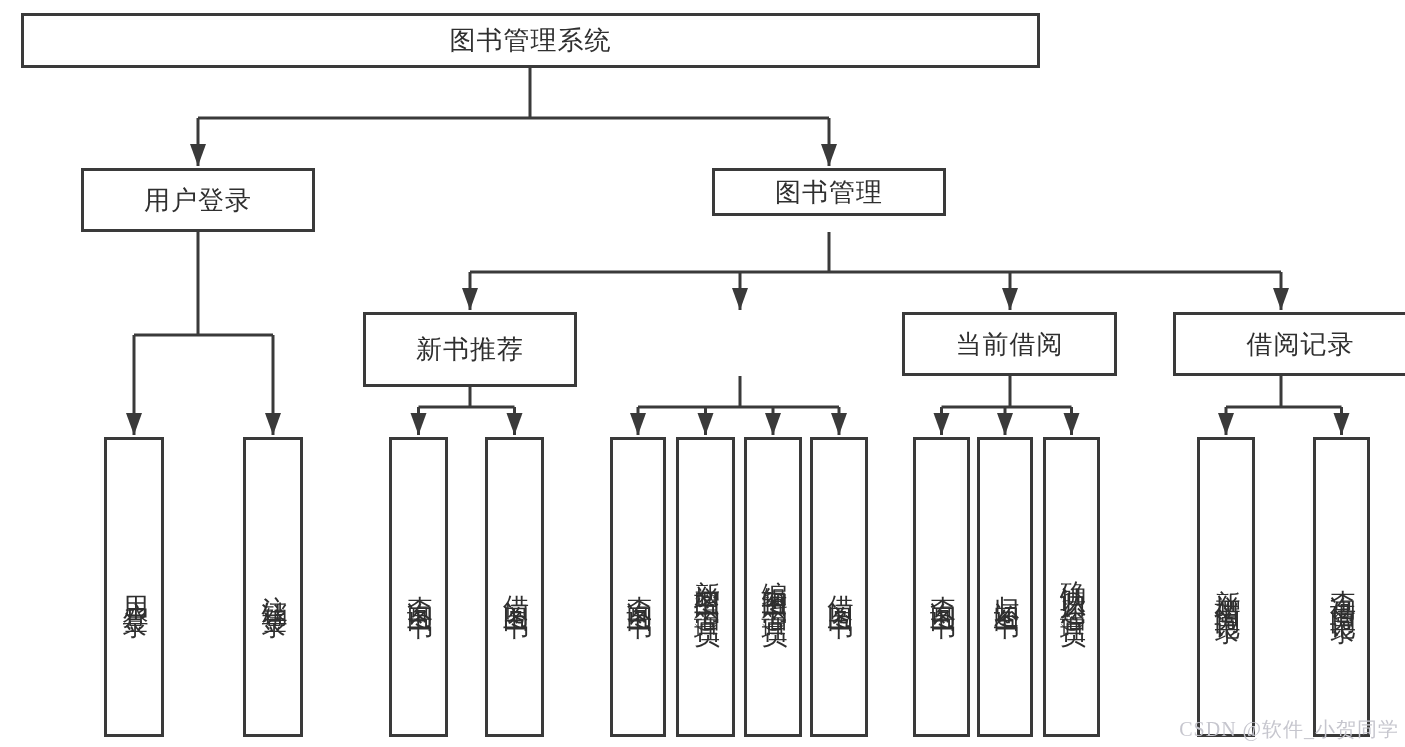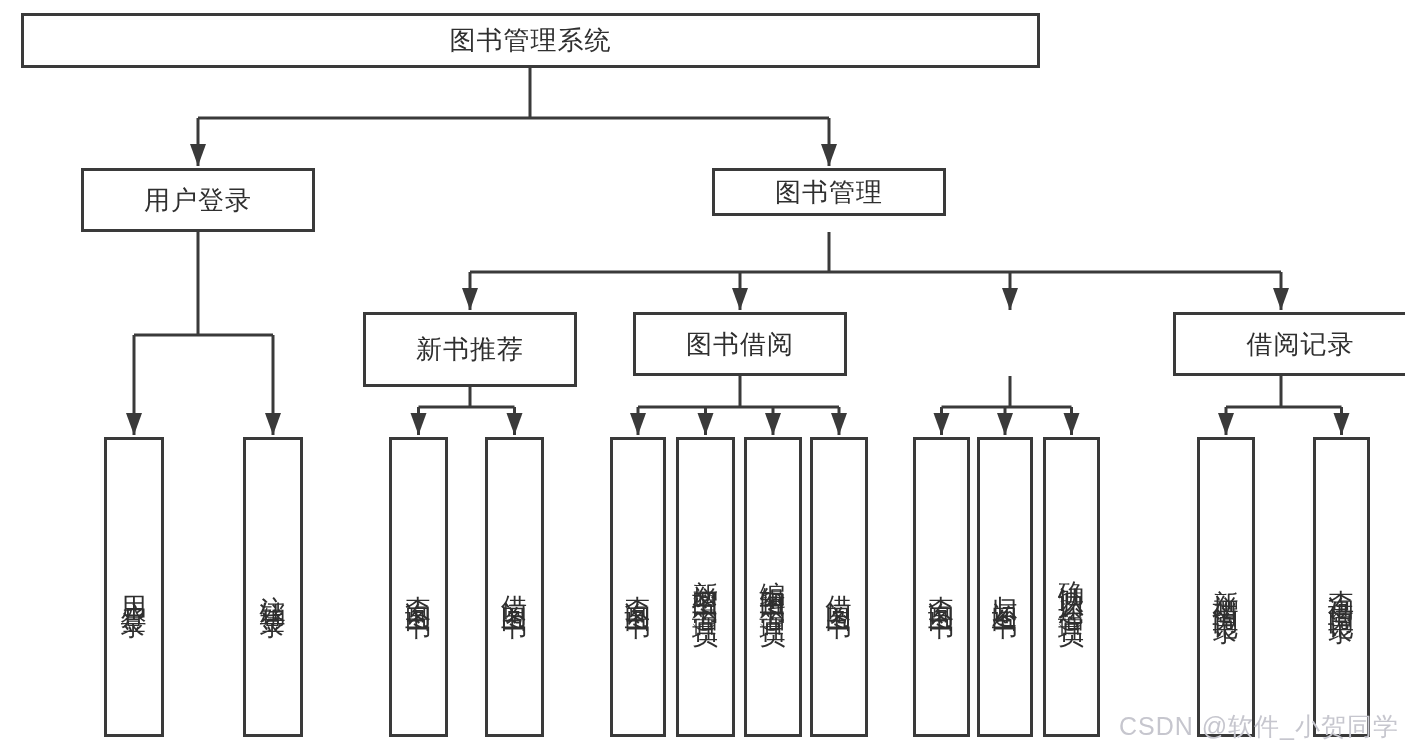--- a/index.html
+++ b/index.html
@@ -35,41 +35,43 @@
     background:#fff;
     border:3px solid var(--line);
     display:flex;
     align-items:center;
     justify-content:center;
     color:var(--text);
     font-size:26px;
     letter-spacing:1px;
     text-align:center;
     white-space:nowrap;
+    font-family:Liberation Mono, monospace;
   }
   .leaf{
     top:437px;
     height:300px;
   }
   .leaf .vtext{
     writing-mode:vertical-rl;
     text-orientation:mixed;
     letter-spacing:6px;
     line-height:1;
     white-space:nowrap;
   }
   .watermark{
     position:absolute;
     right:6px;
     bottom:4px;
-    font-size:25px;
+    font-size:20px;
     letter-spacing:1px;
     color:var(--wm);
     z-index:5;
     white-space:nowrap;
+    font-family:Liberation Serif, serif;
   }
 </style>
 </head>
 <body>
 
 <div class="canvas">
 
   <svg class="connectors" viewBox="0 0 1405 747" xmlns="http://www.w3.org/2000/svg">
     <defs>
       <marker id="ah" markerUnits="userSpaceOnUse" markerWidth="24" markerHeight="20" refX="22" refY="10" orient="auto">
@@ -123,22 +125,22 @@
   <div class="node" style="left:81px;top:168px;width:234px;height:64px">
     <span>用户登录</span>
   </div>
   <div class="node" style="left:712px;top:168px;width:234px;height:48px">
     <span>图书管理</span>
   </div>
 
   <div class="node" style="left:363px;top:312px;width:214px;height:75px">
     <span>新书推荐</span>
   </div>
-  <div class="node" style="left:633px;top:312px;width:214px;height:64px">
-    <span>图书借阅</span>
+  <div class="node" style="left:902px;top:312px;width:215px;height:64px">
+    <span>当前借阅</span>
   </div>
   <div class="node" style="left:1173px;top:312px;width:255px;height:64px">
     <span>借阅记录</span>
   </div>
 
   <div class="node leaf" style="left:104px;width:60px">
     <span class="vtext">用户登录</span>
   </div>
   <div class="node leaf" style="left:243px;width:60px">
     <span class="vtext">注销登录</span>

